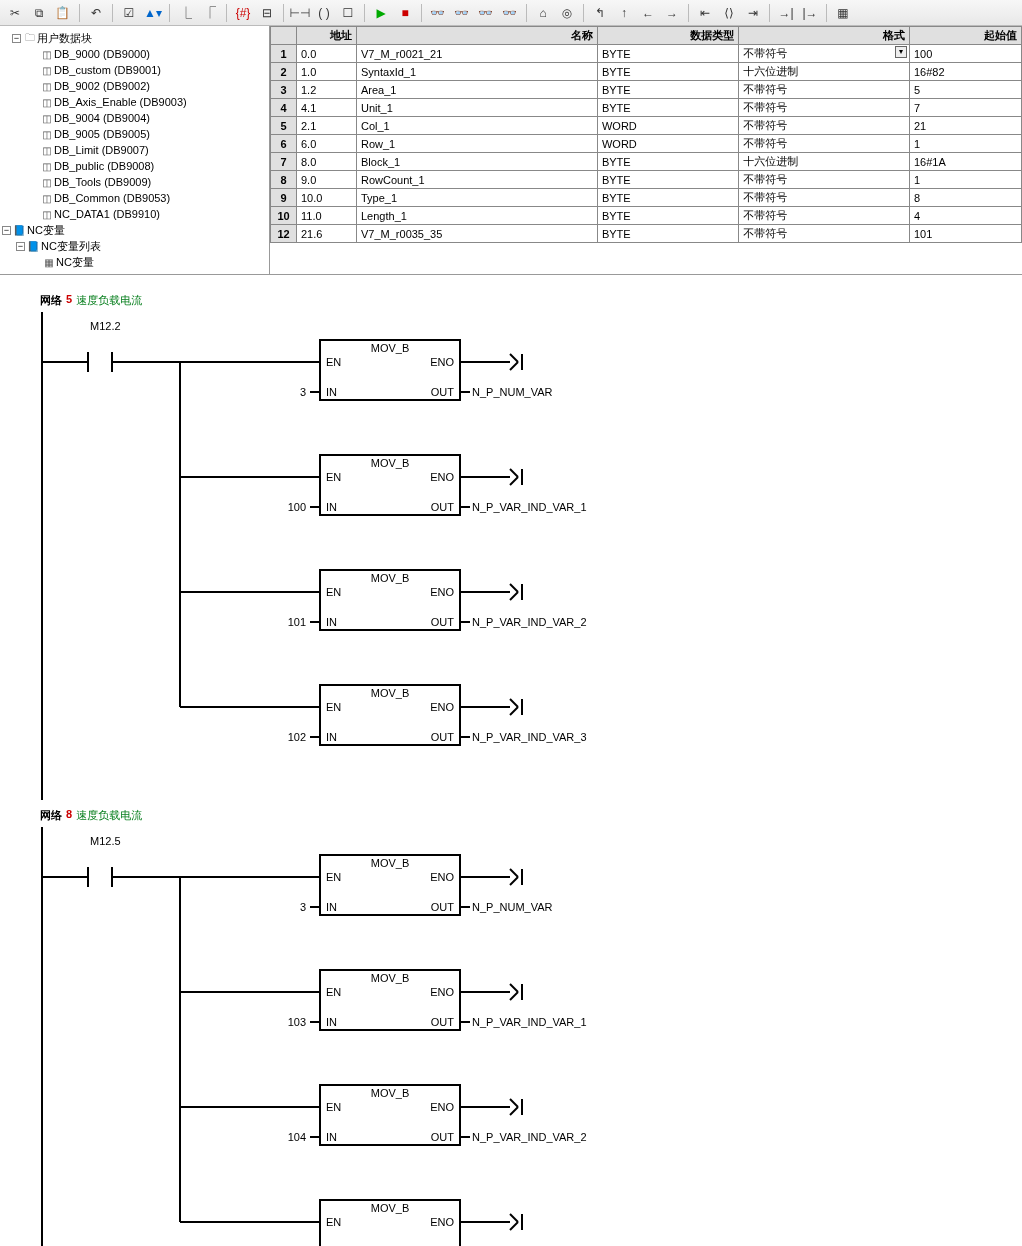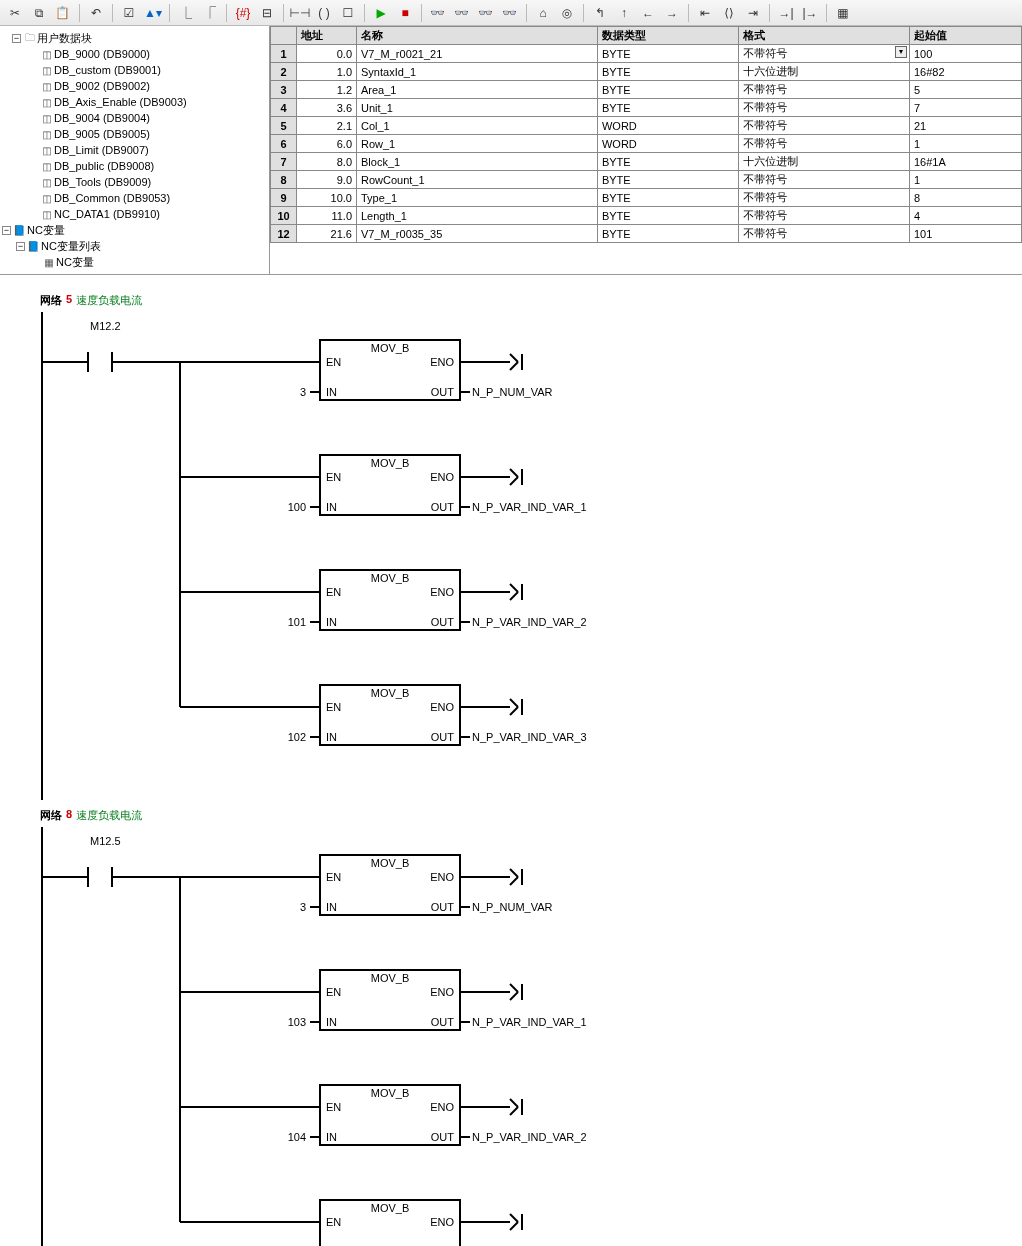--- a/index.html
+++ b/index.html
@@ -8,23 +8,23 @@
 .tb-btn { width: 22px; height: 20px; border: 1px solid transparent; display: flex; align-items: center; justify-content: center; font-size: 12px; color: #333; }
 .tb-sep { width: 1px; height: 18px; background: #bbb; margin: 0 3px; }
 .top-area { display: flex; border-bottom: 1px solid #999; }
 .tree-pane { width: 270px; border-right: 1px solid #999; padding: 4px 2px; font-size: 11px; }
 .tree-row { display: flex; align-items: center; height: 16px; padding-left: var(--indent,0); white-space: nowrap; }
 .tree-ic { width: 14px; display: inline-block; text-align: center; font-size: 10px; color: #555; }
 .tree-box { width: 9px; height: 9px; border: 1px solid #888; display: inline-flex; align-items: center; justify-content: center; font-size: 9px; line-height: 7px; margin-right: 2px; }
 .table-pane { flex: 1; overflow: hidden; }
 table { border-collapse: collapse; width: 100%; font-size: 11px; }
 th, td { border: 1px solid #888; padding: 1px 4px; height: 16px; text-align: left; background: #fff; }
-th { background: #e0e0e0; text-align: left; font-weight: bold; }
+th { background: #e0e0e0; text-align: right; font-weight: bold; }
 td.numcol { background: #e0e0e0; text-align: center; font-weight: bold; width: 26px; }
-td.addr { text-align: right; width: 60px; }
+td.addr { text-align: left; width: 60px; }
 .fmt-cell { position: relative; }
 .fmt-dd { position: absolute; right: 2px; top: 1px; width: 12px; height: 12px; border: 1px solid #666; background: #eee; font-size: 8px; text-align: center; line-height: 10px; }
 .ladder { padding: 10px 40px; }
 .net-header { display: flex; gap: 4px; margin-top: 8px; margin-bottom: 4px; }
 .net-label { font-weight: bold; }
 .net-num { color: #c00; font-weight: bold; }
 .net-title { color: #0a8020; }
 svg.ladder-svg { display: block; }
 </style>
 </head>
@@ -177,21 +177,21 @@
           <tr>
             <td class="numcol">3</td>
             <td class="addr">1.2</td>
             <td>Area_1</td>
             <td>BYTE</td>
             <td>不带符号</td>
             <td>5</td>
           </tr>
           <tr>
             <td class="numcol">4</td>
-            <td class="addr">3.6</td>
+            <td class="addr">4.1</td>
             <td>Unit_1</td>
             <td>BYTE</td>
             <td>不带符号</td>
             <td>7</td>
           </tr>
           <tr>
             <td class="numcol">5</td>
             <td class="addr">2.1</td>
             <td>Col_1</td>
             <td>WORD</td>

